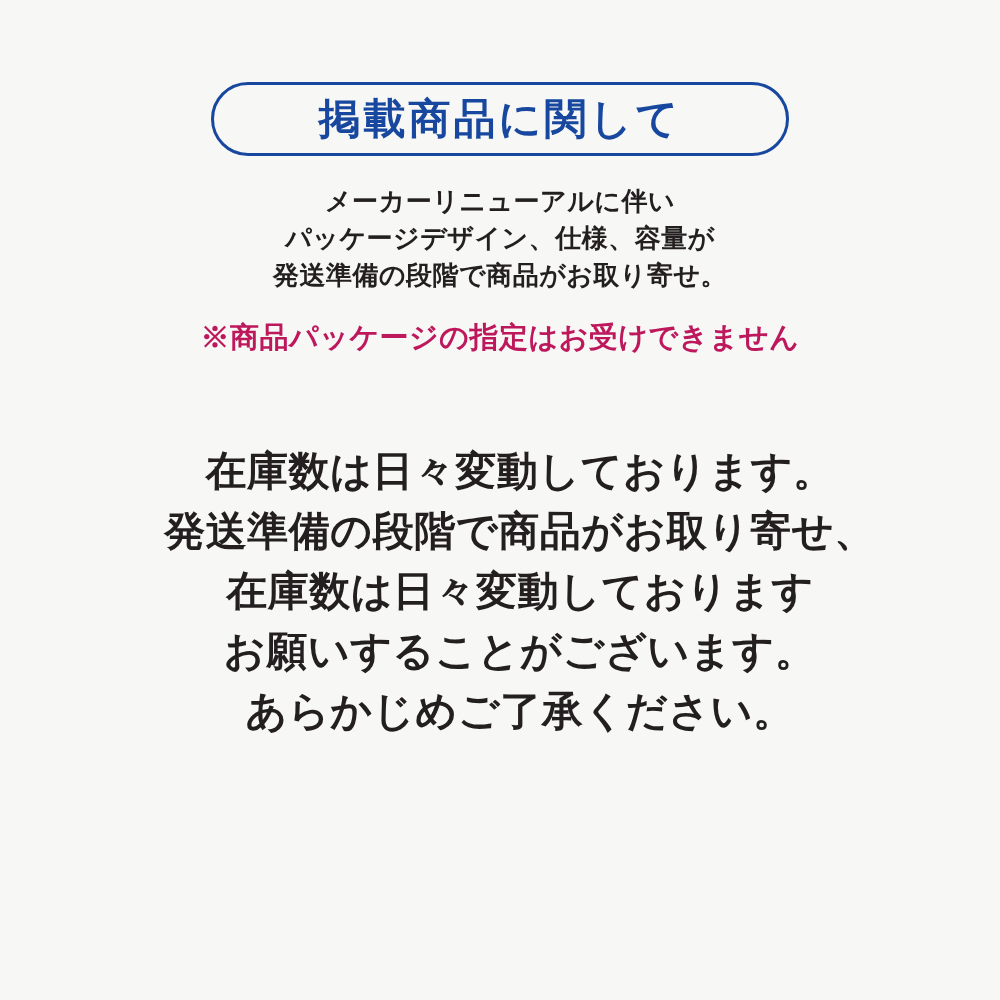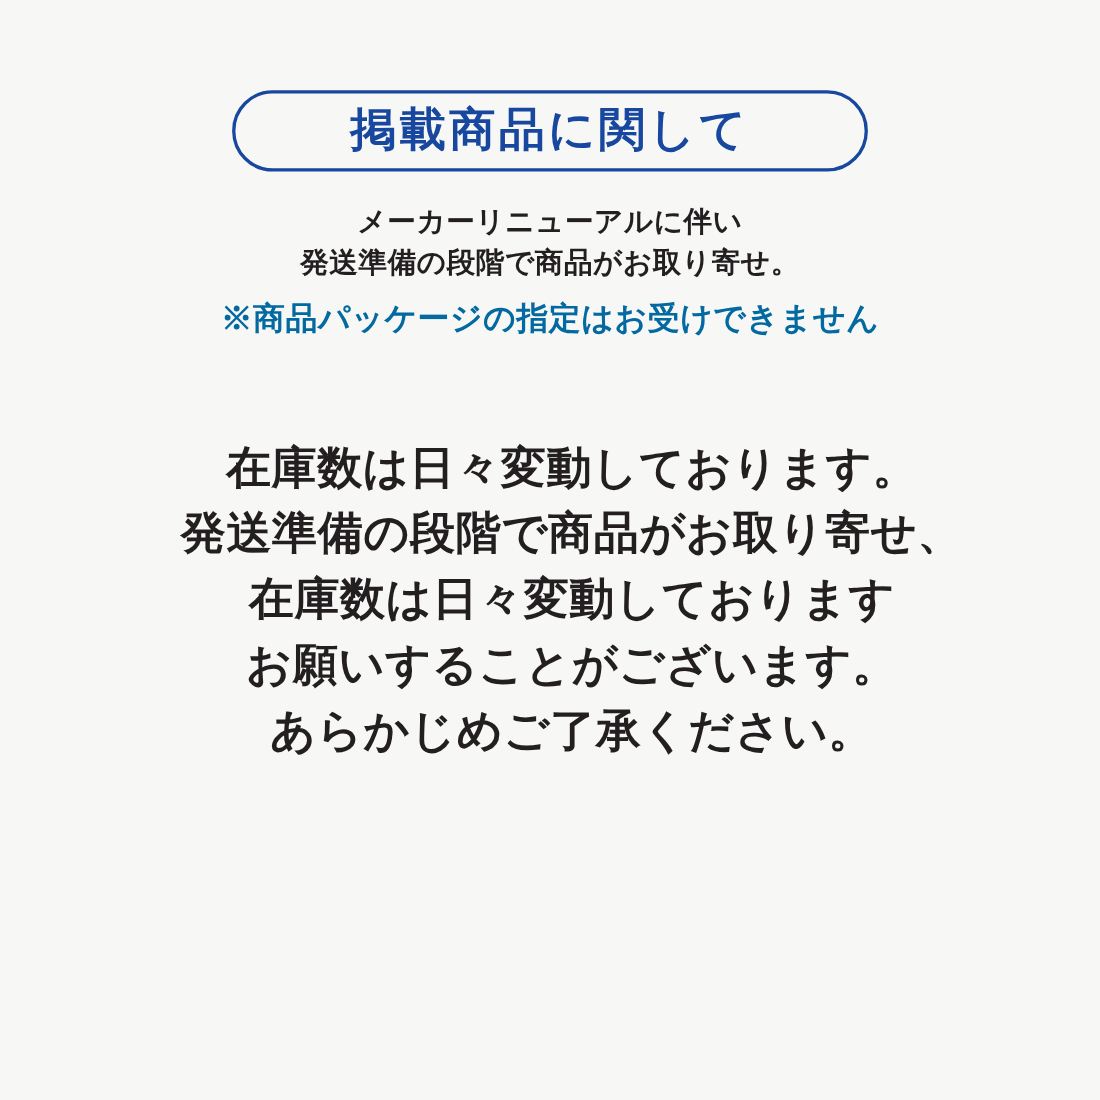--- a/index.html
+++ b/index.html
@@ -55,23 +55,23 @@
     font-size: 26px;
     font-weight: bold;
     line-height: 1.42;
     letter-spacing: 0.5px;
   }
   .body-line {
     display: block;
     white-space: nowrap;
   }
   .note {
-    margin-top: 14px;
+    margin-top: 24px;
     text-align: center;
-    color: #0369a1;
+    color: #be185d;
     font-size: 29px;
     font-weight: bold;
     letter-spacing: 0.5px;
     line-height: 1.3;
     white-space: nowrap;
   }
   .section-gap {
     height: 56px;
   }
   .body-block.second {
@@ -85,20 +85,21 @@
 <body>
 
 <div class="page">
 
   <div class="section">
     <div class="pill">
       <span class="pill-label">掲載商品に関して</span>
     </div>
     <div class="body-block">
       <span class="body-line">メーカーリニューアルに伴い</span>
+      <span class="body-line">パッケージデザイン、仕様、容量が</span>
       <span class="body-line">発送準備の段階で商品がお取り寄せ。</span>
     </div>
     <div class="note">※商品パッケージの指定はお受けできません</div>
   </div>
 
   <div class="section-gap"></div>
 
   <div class="section">
     <div class="body-block second">
       <span class="body-line">在庫数は日々変動しております。</span>

